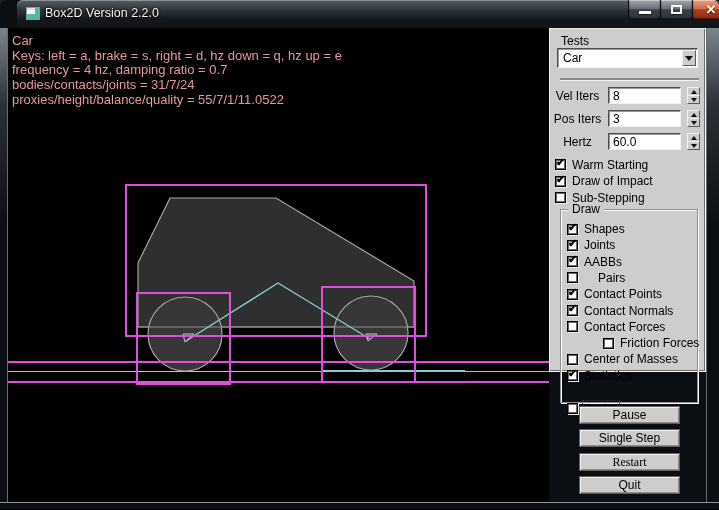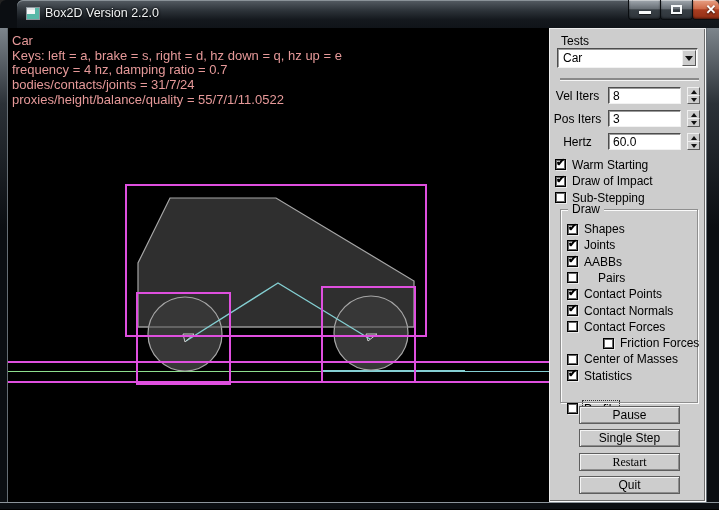--- a/index.html
+++ b/index.html
@@ -31,21 +31,21 @@
   #frame-bottom{position:absolute;left:0;right:0;bottom:0;height:8px;background:#0b0e12;
     box-shadow:inset 0 1px 0 #8d959c, inset 0 -1px 0 #000;}
 
   
   #content{position:absolute;left:8px;top:28px;width:698px;height:474px;}
   #canvas{position:absolute;left:0;top:0;width:541px;height:474px;background:#000;overflow:hidden;}
   #hud{position:absolute;left:4px;top:6px;font-family:"DejaVu Sans Mono",monospace;font-size:13px;line-height:14.7px;
     color:var(--hud-text);white-space:pre;}
 
   
-  #panel{position:absolute;left:541px;top:0;width:157px;height:474px;background:#cdcdcd;color:#000;
+  #panel{position:absolute;left:541px;top:0;width:157px;height:344px;background:#cdcdcd;color:#000;
     box-shadow:inset 1px 1px 0 #ebebeb, inset -1px -1px 0 #fafafa, inset -2px -2px 0 #6e6e6e;}
   .plabel{position:absolute;font-size:12px;}
   #tests-label{left:12px;top:6px;}
   #dropdown{position:absolute;left:8px;top:20px;width:141px;height:20px;background:#fff;
     border:1px solid;border-color:#4d4d4d #f2f2f2 #f2f2f2 #4d4d4d;box-shadow:inset 1px 1px 0 #9a9a9a;}
   #dropdown .val{position:absolute;left:5px;top:2px;font-size:12px;}
   #dd-btn{position:absolute;right:1px;top:1px;bottom:1px;width:14px;background:#cdcdcd;
     border:1px solid;border-color:#f0f0f0 #5a5a5a #5a5a5a #f0f0f0;display:flex;align-items:center;justify-content:center;}
   .tri-down{width:0;height:0;border-left:4px solid transparent;border-right:4px solid transparent;border-top:5px solid #111;}
   .tri-up-s{width:0;height:0;border-left:3px solid transparent;border-right:3px solid transparent;border-bottom:4px solid #111;}

